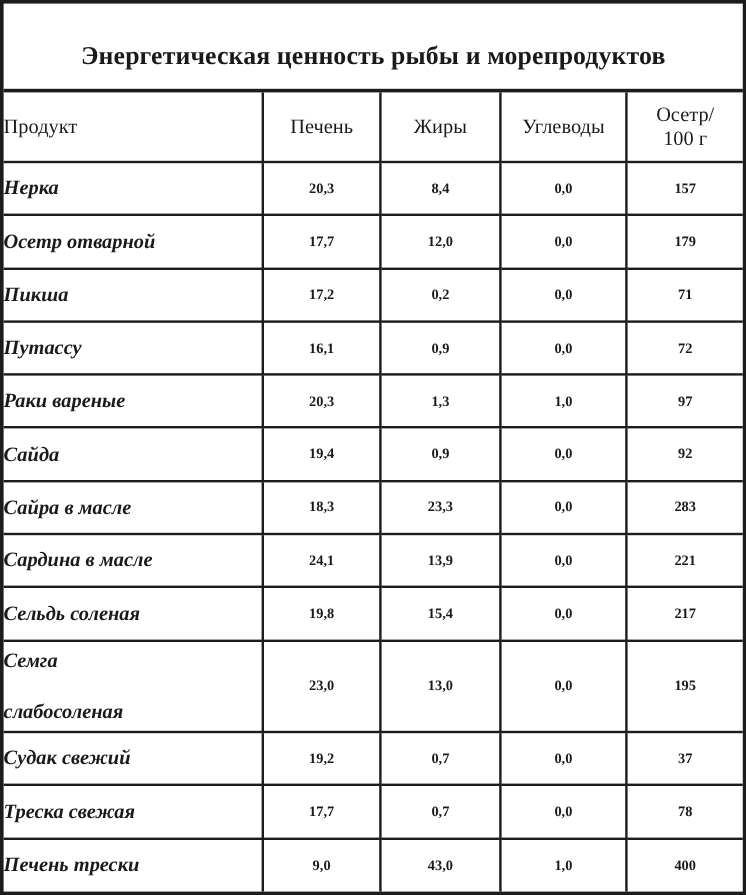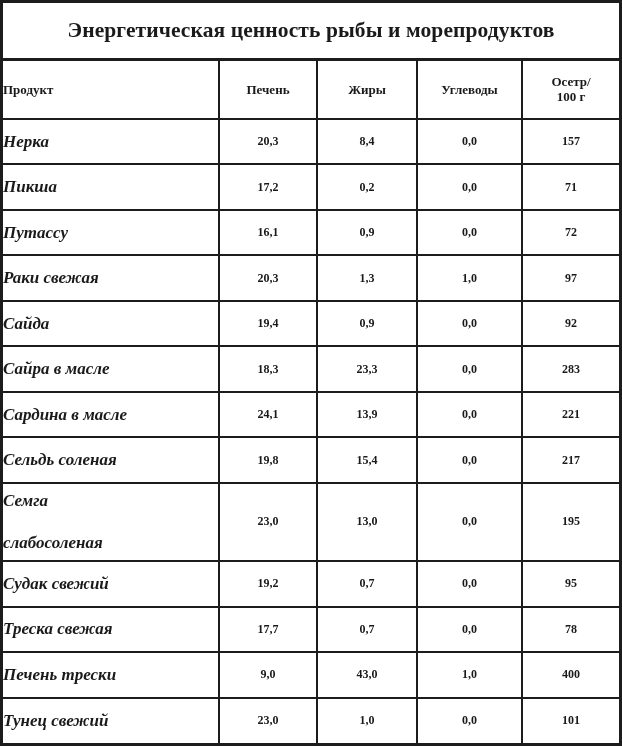--- a/index.html
+++ b/index.html
@@ -27,20 +27,21 @@
 
   
   .title-row {
     box-sizing: border-box;
     height: 58px;
     border-bottom: 3px solid #1c1c1c;
     display: flex;
     align-items: center;
     justify-content: center;
     flex: 0 0 auto;
+    margin-top: 16px;
   }
   .title-text {
     font-size: 21.5px;
     font-weight: bold;
     letter-spacing: 0.1px;
     white-space: nowrap;
     text-align: center;
   }
 
   
@@ -67,22 +68,22 @@
   table.nutrition td:last-child {
     border-right: none;
   }
   table.nutrition tr:last-child td {
     border-bottom: none;
   }
 
   
   thead tr { height: 58px; }
   thead th {
-    font-size: 13px;
-    font-weight: bold;
+    font-size: 17px;
+    font-weight: normal;
     border-bottom: 3px solid #1c1c1c;
   }
   th.head-product {
     text-align: left;
     padding-left: 11px;
   }
   th.head-center {
     text-align: center;
   }
   .kcal-line {
@@ -139,35 +140,42 @@
     </thead>
     <tbody id="table-body">
         <tr>
           <td class="product">Нерка</td>
           <td class="num">20,3</td>
           <td class="num">8,4</td>
           <td class="num">0,0</td>
           <td class="num">157</td>
         </tr>
         <tr>
+          <td class="product">Осетр отварной</td>
+          <td class="num">17,7</td>
+          <td class="num">12,0</td>
+          <td class="num">0,0</td>
+          <td class="num">179</td>
+        </tr>
+        <tr>
           <td class="product">Пикша</td>
           <td class="num">17,2</td>
           <td class="num">0,2</td>
           <td class="num">0,0</td>
           <td class="num">71</td>
         </tr>
         <tr>
           <td class="product">Путассу</td>
           <td class="num">16,1</td>
           <td class="num">0,9</td>
           <td class="num">0,0</td>
           <td class="num">72</td>
         </tr>
         <tr>
-          <td class="product">Раки свежая</td>
+          <td class="product">Раки вареные</td>
           <td class="num">20,3</td>
           <td class="num">1,3</td>
           <td class="num">1,0</td>
           <td class="num">97</td>
         </tr>
         <tr>
           <td class="product">Сайда</td>
           <td class="num">19,4</td>
           <td class="num">0,9</td>
           <td class="num">0,0</td>
@@ -202,39 +210,32 @@
           <td class="num">23,0</td>
           <td class="num">13,0</td>
           <td class="num">0,0</td>
           <td class="num">195</td>
         </tr>
         <tr>
           <td class="product">Судак свежий</td>
           <td class="num">19,2</td>
           <td class="num">0,7</td>
           <td class="num">0,0</td>
-          <td class="num">95</td>
+          <td class="num">37</td>
         </tr>
         <tr>
           <td class="product">Треска свежая</td>
           <td class="num">17,7</td>
           <td class="num">0,7</td>
           <td class="num">0,0</td>
           <td class="num">78</td>
         </tr>
         <tr>
           <td class="product">Печень трески</td>
           <td class="num">9,0</td>
           <td class="num">43,0</td>
           <td class="num">1,0</td>
           <td class="num">400</td>
         </tr>
-        <tr>
-          <td class="product">Тунец свежий</td>
-          <td class="num">23,0</td>
-          <td class="num">1,0</td>
-          <td class="num">0,0</td>
-          <td class="num">101</td>
-        </tr>
       </tbody>
   </table>
 
 </div>
 
 </body></html>

